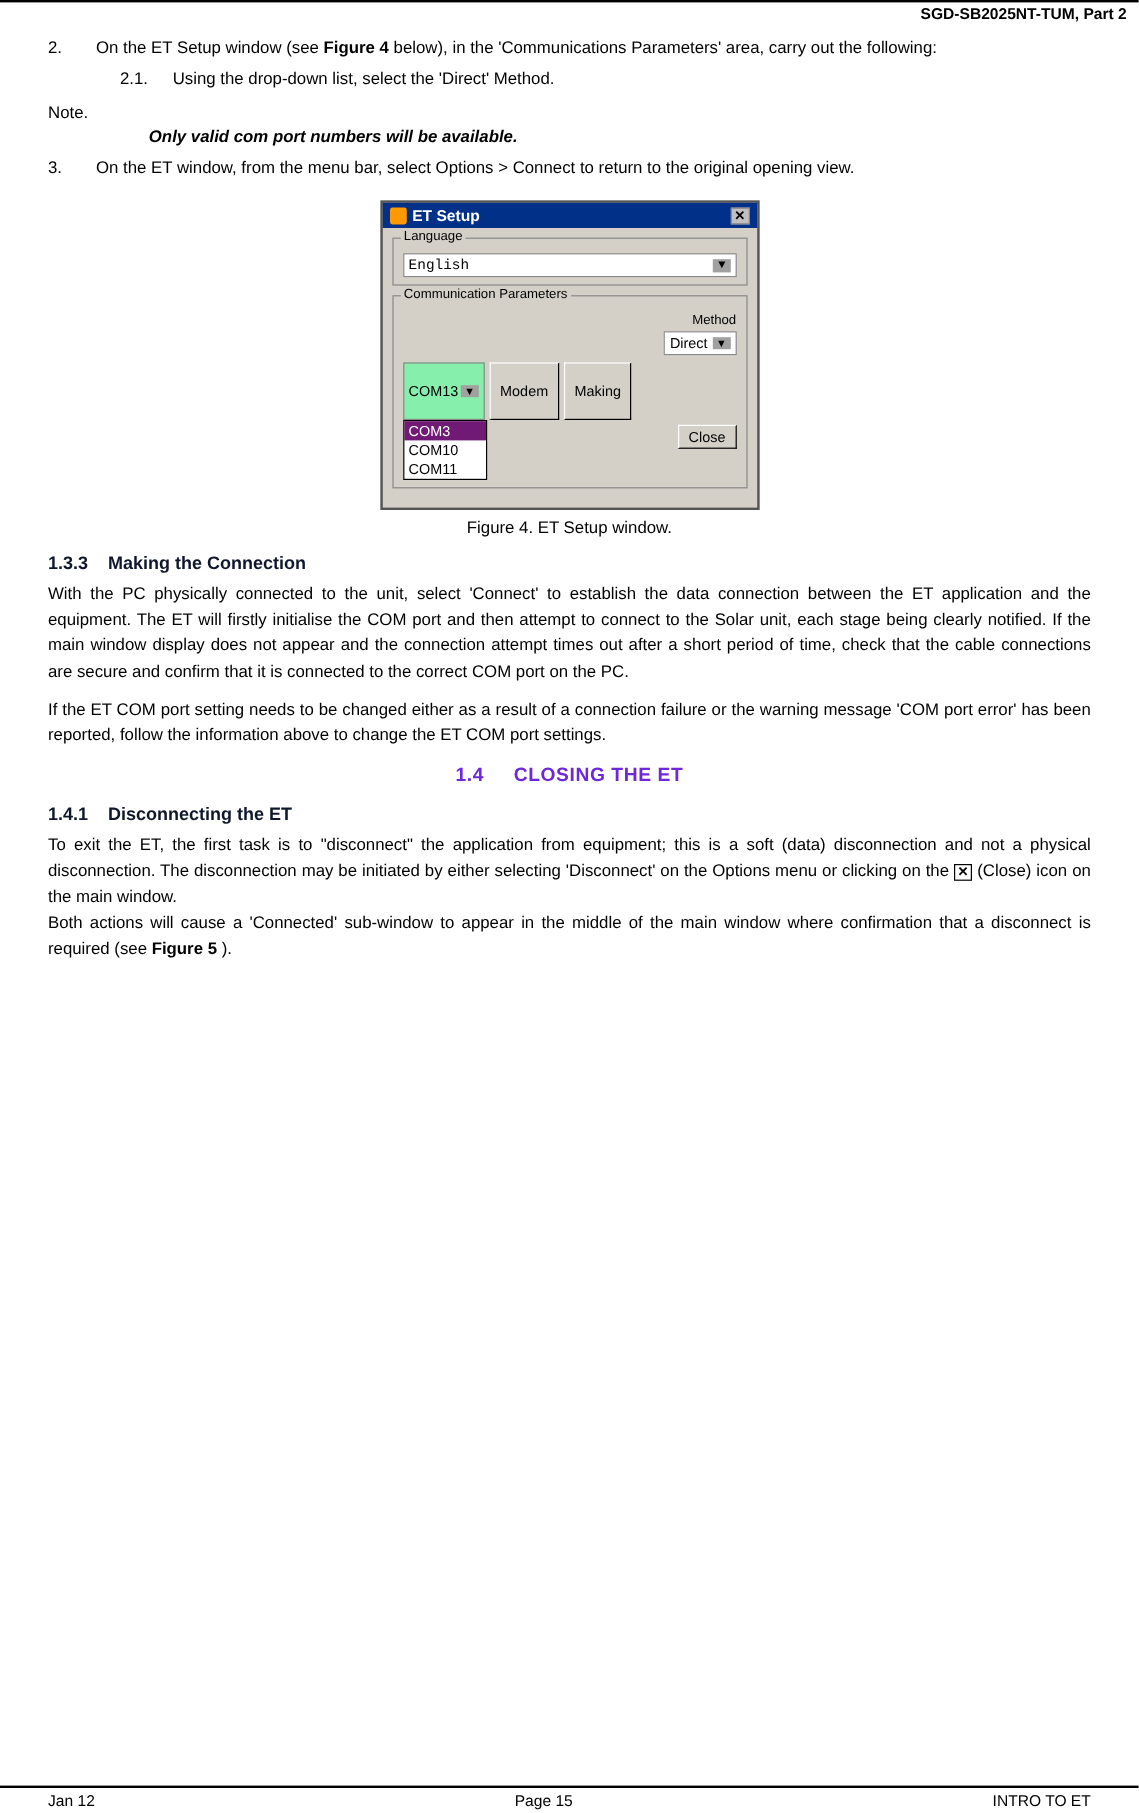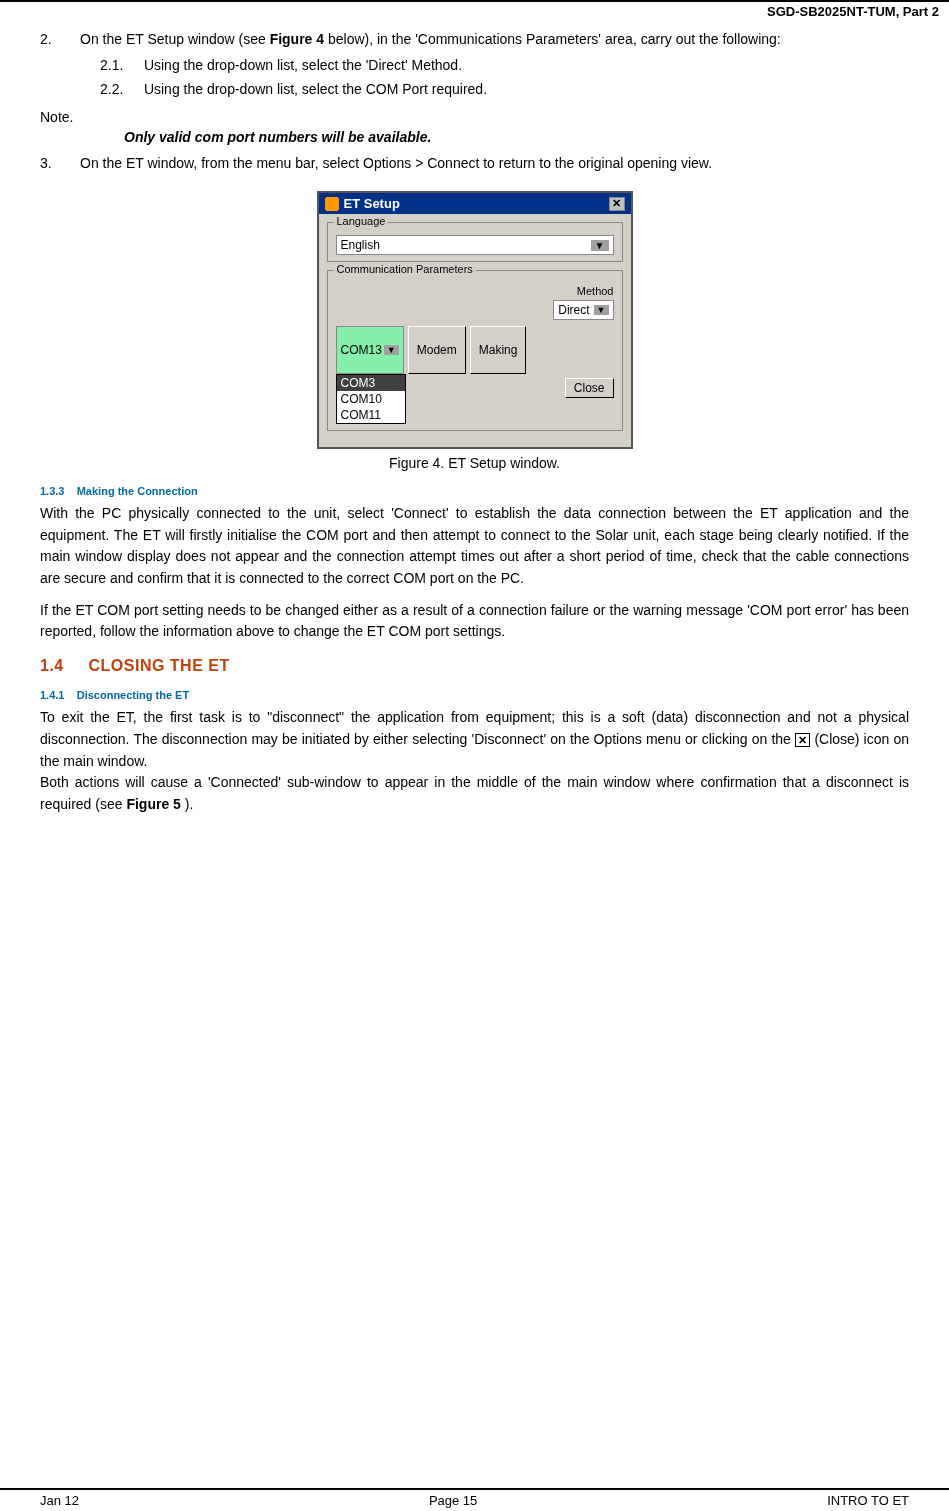--- a/index.html
+++ b/index.html
@@ -178,46 +178,47 @@
     .com-dropdown {
       background: #fff;
       border: 1px solid #000;
       font-size: 12px;
       margin-top: 0;
     }
     .com-dropdown-item {
       padding: 1px 4px;
     }
     .com-dropdown-item.selected {
-      background: #404040;
+      background: #701a75;
       color: #fff;
     }
     .close-row {
       display: flex;
       justify-content: flex-end;
       margin-top: 2px;
     }
     .figure-caption {
       font-size: 14px;
       margin-top: 6px;
       text-align: center;
     }
     .section-heading {
-      color: #0369a1;
-      font-size: 11px;
+      color: #0f172a;
+      font-size: 15px;
       font-weight: bold;
       margin: 14px 0 6px 0;
     }
     .section-main-heading {
-      color: #c2410c;
+      color: #6d28d9;
       font-size: 16px;
       font-weight: bold;
       margin: 14px 0 6px 0;
       text-transform: uppercase;
       letter-spacing: 0.5px;
+      text-align: center;
     }
     .body-text {
       font-size: 14px;
       line-height: 1.55;
       text-align: justify;
       margin-bottom: 10px;
     }
     .bottom-bar {
       position: absolute;
       bottom: 0;
@@ -245,24 +246,20 @@
     <span>
       On the ET Setup window (see <span class="bold-inline">Figure 4</span> below), in the 'Communications Parameters' area, carry out the following:
     </span>
   </div>
 
   <div class="sub-item">
     <span class="sub-num">2.1.</span>
     <span>Using the drop-down list, select the 'Direct' Method.</span>
   </div>
 
-  <div class="sub-item">
-    <span class="sub-num">2.2.</span>
-    <span>Using the drop-down list, select the COM Port required.</span>
-  </div>
 
   <div style="margin: 12px 0 4px 0;">
     <div class="note-label">Note.</div>
     <div class="note-content">Only valid com port numbers will be available.</div>
   </div>
 
 
   <div class="numbered-item" style="margin-top: 10px;">
     <span class="num">3.</span>
     <span>On the ET window, from the menu bar, select Options &gt; Connect to return to the original opening view.</span>
@@ -276,21 +273,21 @@
           <span class="title-icon"></span>
           <span>ET Setup</span>
         </div>
         <div class="close-btn">✕</div>
       </div>
       
       <div class="window-body">
 
         <div class="group-box">
           <span class="group-box-title">Language</span>
-          <div style="margin-top: 6px;">
+          <div style="margin-top: 6px; font-family: Liberation Mono, monospace;">
             <div class="lang-select">
               <span>English</span>
               <span class="select-arrow">▼</span>
             </div>
           </div>
         </div>
 
         <div class="group-box">
           <span class="group-box-title">Communication Parameters</span>
           <div style="margin-top: 8px; text-align: right;">

